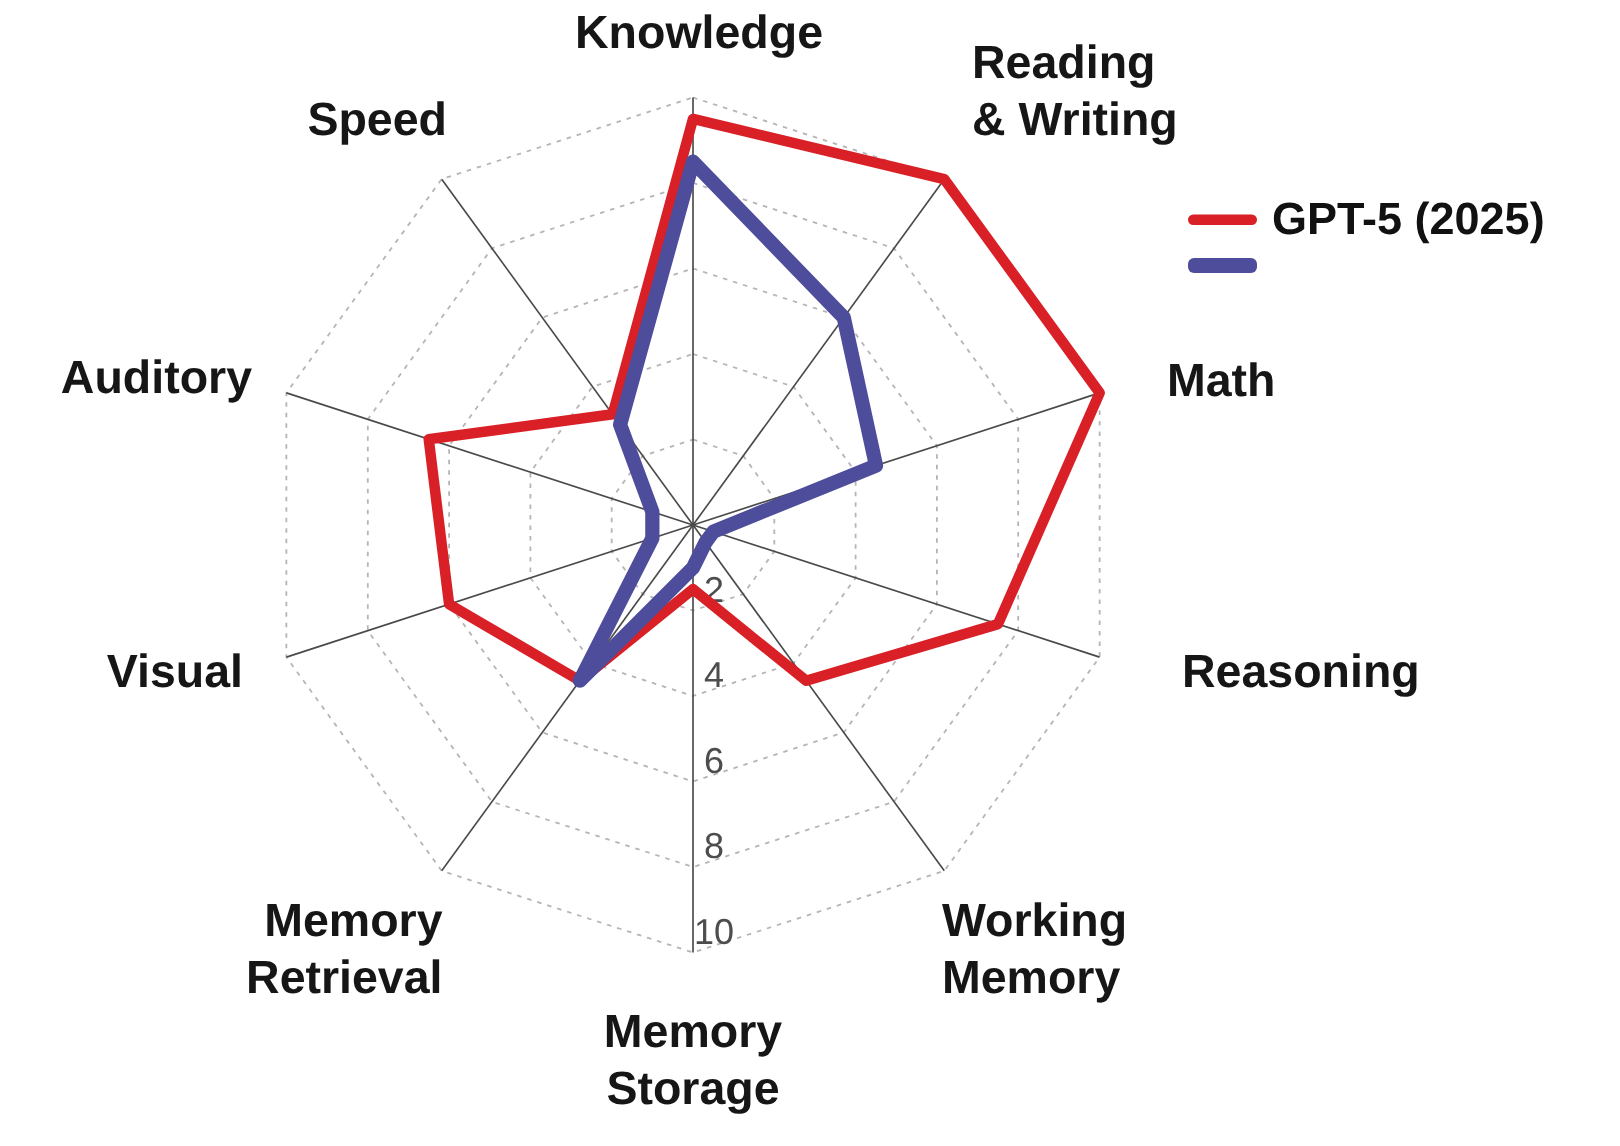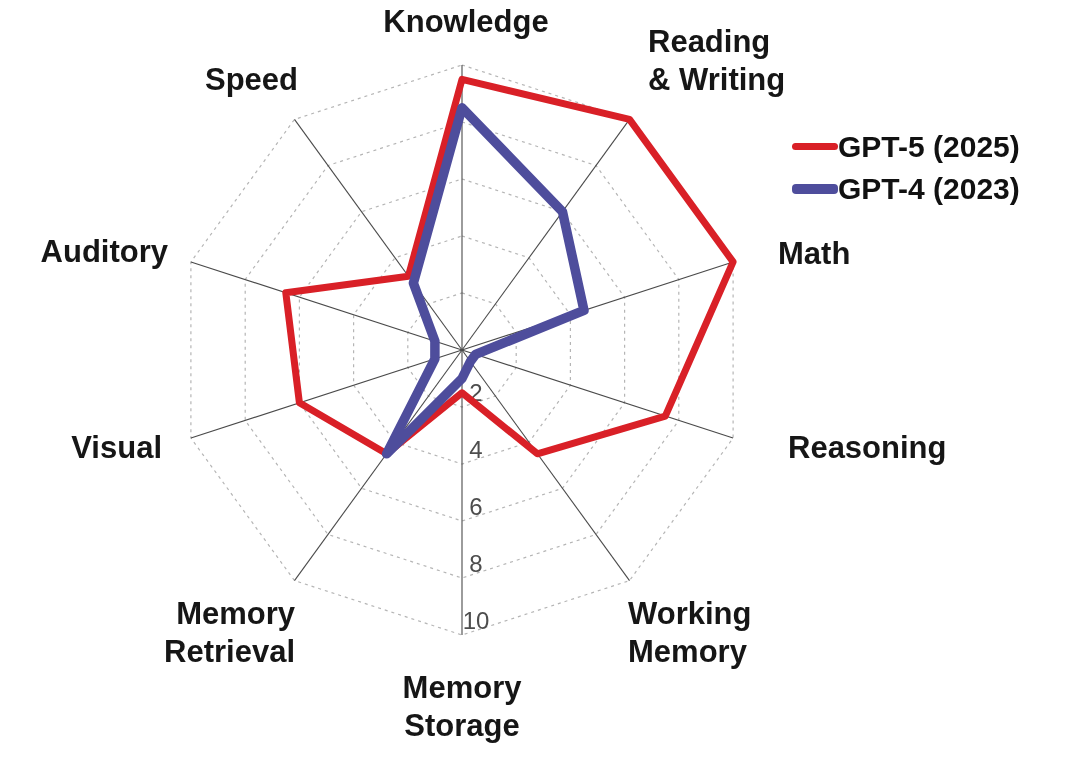--- a/index.html
+++ b/index.html
@@ -9,21 +9,21 @@
     background:#ffffff;
     font-family:"Liberation Sans", sans-serif;
     overflow:hidden;
   }
   svg{position:absolute;left:0;top:0;}
   .legend{
     position:absolute;
     left:792px;top:130px;
     display:flex;flex-direction:column;gap:9px;
   }
-  .legend-row{display:flex;align-items:center;}
+  .legend-row{display:flex;align-items:center;gap:10px;}
   .legend-swatch{display:inline-block;width:46px;border-radius:4px;flex:0 0 auto;}
   .legend-label{
     font-size:30px;font-weight:700;color:#111111;line-height:1.1;white-space:nowrap;
   }
 </style>
 </head>
 <body>
 
 <div id="stage">
   <svg id="radar-svg" width="1080" height="764" viewBox="0 0 1080 764">
@@ -61,16 +61,15 @@
       <text x="298" y="90" text-anchor="end" fill="#161616" font-size="31" font-weight="700" font-family="&quot;Liberation Sans&quot;, sans-serif"><tspan x="298" dy="0">Speed</tspan></text>
     </svg>
 
   <div class="legend">
     <div class="legend-row">
       <span class="legend-swatch" style="background: rgb(217, 32, 39); height: 7px;"></span>
       <span class="legend-label">GPT-5 (2025)</span>
     </div>
     <div class="legend-row">
       <span class="legend-swatch" style="background: rgb(78, 77, 156); height: 10px;"></span>
-      <span class="legend-label">GPT-4 (2023)</span>
     </div>
   </div>
 </div>
 
 </body></html>

